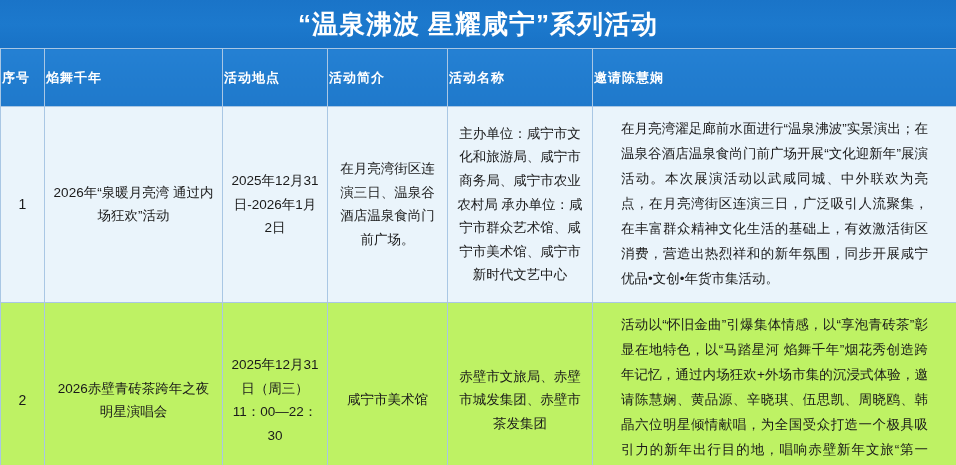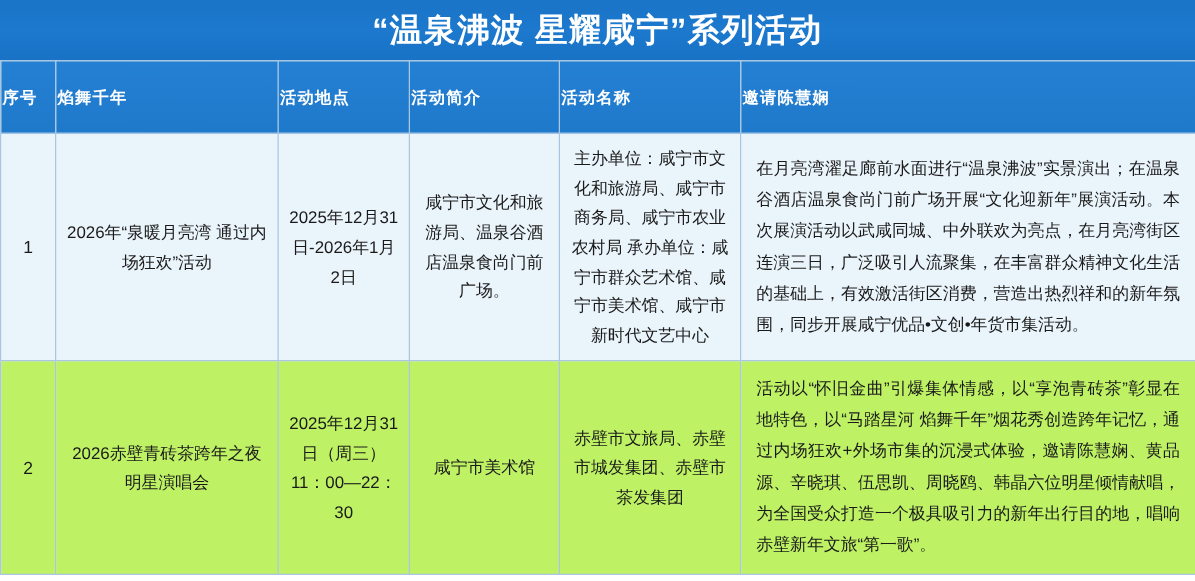--- a/index.html
+++ b/index.html
@@ -64,21 +64,21 @@
     text-align: center;
     font-size: 14px;
   }
   td.c-name, td.c-time, td.c-place, td.c-unit {
     text-align: center;
   }
   td.c-desc {
     text-align: justify;
     text-justify: inter-ideograph;
     line-height: 1.85;
-    padding: 10px 12px;
+    padding: 10px 28px;
   }
   .col-idx { width: 44px; }
   .col-name { width: 178px; }
   .col-time { width: 105px; }
   .col-place { width: 120px; }
   .col-unit { width: 145px; }
   .col-desc { width: 364px; }
 </style>
 </head>
 <body>
@@ -106,21 +106,21 @@
         <th>活动简介</th>
         <th>活动名称</th>
         <th>邀请陈慧娴</th>
       </tr>
     </thead>
     <tbody>
       <tr>
         <td class="c-idx">1</td>
         <td class="c-name">2026年“泉暖月亮湾 通过内场狂欢”活动</td>
         <td class="c-time">2025年12月31日-2026年1月2日</td>
-        <td class="c-place">咸宁市文化和旅游局、温泉谷酒店温泉食尚门前广场。</td>
+        <td class="c-place">在月亮湾街区连演三日、温泉谷酒店温泉食尚门前广场。</td>
         <td class="c-unit">主办单位：咸宁市文化和旅游局、咸宁市商务局、咸宁市农业农村局 承办单位：咸宁市群众艺术馆、咸宁市美术馆、咸宁市新时代文艺中心</td>
         <td class="c-desc">在月亮湾濯足廊前水面进行“温泉沸波”实景演出；在温泉谷酒店温泉食尚门前广场开展“文化迎新年”展演活动。本次展演活动以武咸同城、中外联欢为亮点，在月亮湾街区连演三日，广泛吸引人流聚集，在丰富群众精神文化生活的基础上，有效激活街区消费，营造出热烈祥和的新年氛围，同步开展咸宁优品•文创•年货市集活动。</td>
       </tr>
       <tr class="row-alt">
         <td class="c-idx">2</td>
         <td class="c-name">2026赤壁青砖茶跨年之夜明星演唱会</td>
         <td class="c-time">2025年12月31日（周三）11：00—22：30</td>
         <td class="c-place">咸宁市美术馆</td>
         <td class="c-unit">赤壁市文旅局、赤壁市城发集团、赤壁市茶发集团</td>
         <td class="c-desc">活动以“怀旧金曲”引爆集体情感，以“享泡青砖茶”彰显在地特色，以“马踏星河 焰舞千年”烟花秀创造跨年记忆，通过内场狂欢+外场市集的沉浸式体验，邀请陈慧娴、黄品源、辛晓琪、伍思凯、周晓鸥、韩晶六位明星倾情献唱，为全国受众打造一个极具吸引力的新年出行目的地，唱响赤壁新年文旅“第一歌”。</td>

